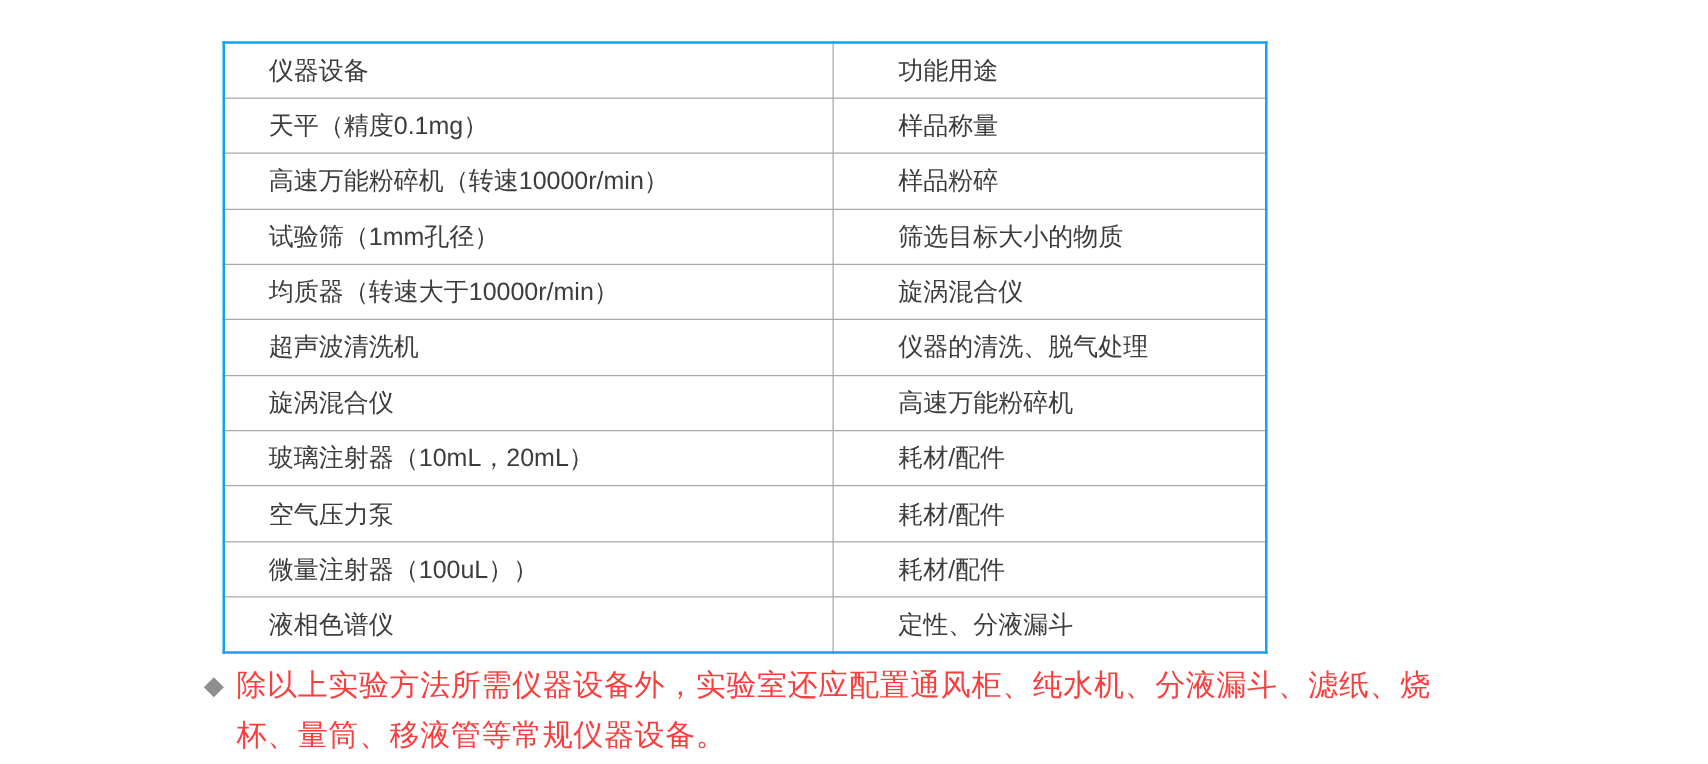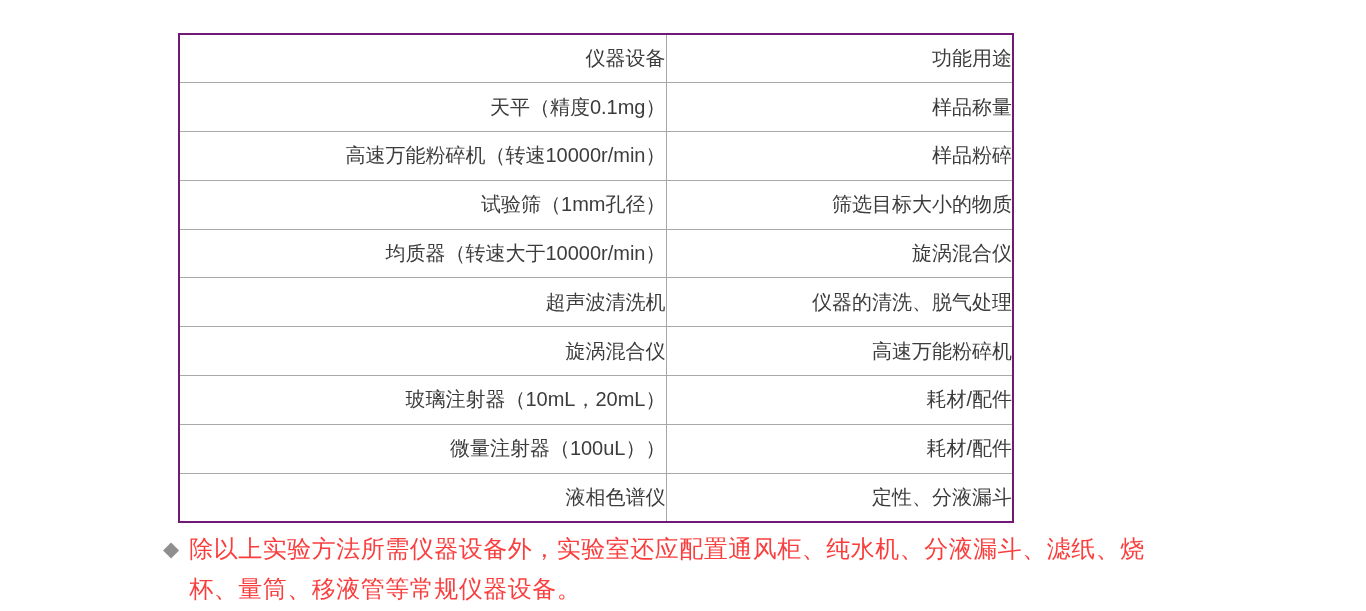--- a/index.html
+++ b/index.html
@@ -17,34 +17,33 @@
     background: #ffffff;
   }
   table.equipment {
     position: absolute;
     left: 178px;
     top: 33px;
     width: 834px;
     height: 490px;
     border-collapse: collapse;
     table-layout: fixed;
-    border: 2px solid #701a75;
-    text-align: right;
+    border: 2px solid #0ea5e9;
   }
   table.equipment td {
     border: 1px solid #a8a8a8;
     font-size: 20px;
     color: #3c3c3c;
     vertical-align: middle;
     white-space: nowrap;
     overflow: hidden;
     height: 37.7px;
   }
   table.equipment td.col-equipment { width: 487px; padding-left: 35px; }
-  table.equipment td.col-function  { width: 347px; padding-left: 40px; }
+  table.equipment td.col-function  { width: 347px; padding-left: 52px; }
   .note {
     position: absolute;
     left: 163px;
     top: 529px;
     display: flex;
     align-items: flex-start;
   }
   .note .bullet {
     font-size: 21px;
     line-height: 40px;
@@ -93,20 +92,24 @@
       </tr>
       <tr>
         <td class="col-equipment">旋涡混合仪</td>
         <td class="col-function">高速万能粉碎机</td>
       </tr>
       <tr>
         <td class="col-equipment">玻璃注射器（10mL，20mL）</td>
         <td class="col-function">耗材/配件</td>
       </tr>
       <tr>
+        <td class="col-equipment">空气压力泵</td>
+        <td class="col-function">耗材/配件</td>
+      </tr>
+      <tr>
         <td class="col-equipment">微量注射器（100uL））</td>
         <td class="col-function">耗材/配件</td>
       </tr>
       <tr>
         <td class="col-equipment">液相色谱仪</td>
         <td class="col-function">定性、分液漏斗</td>
       </tr>
     </tbody>
   </table>
 

